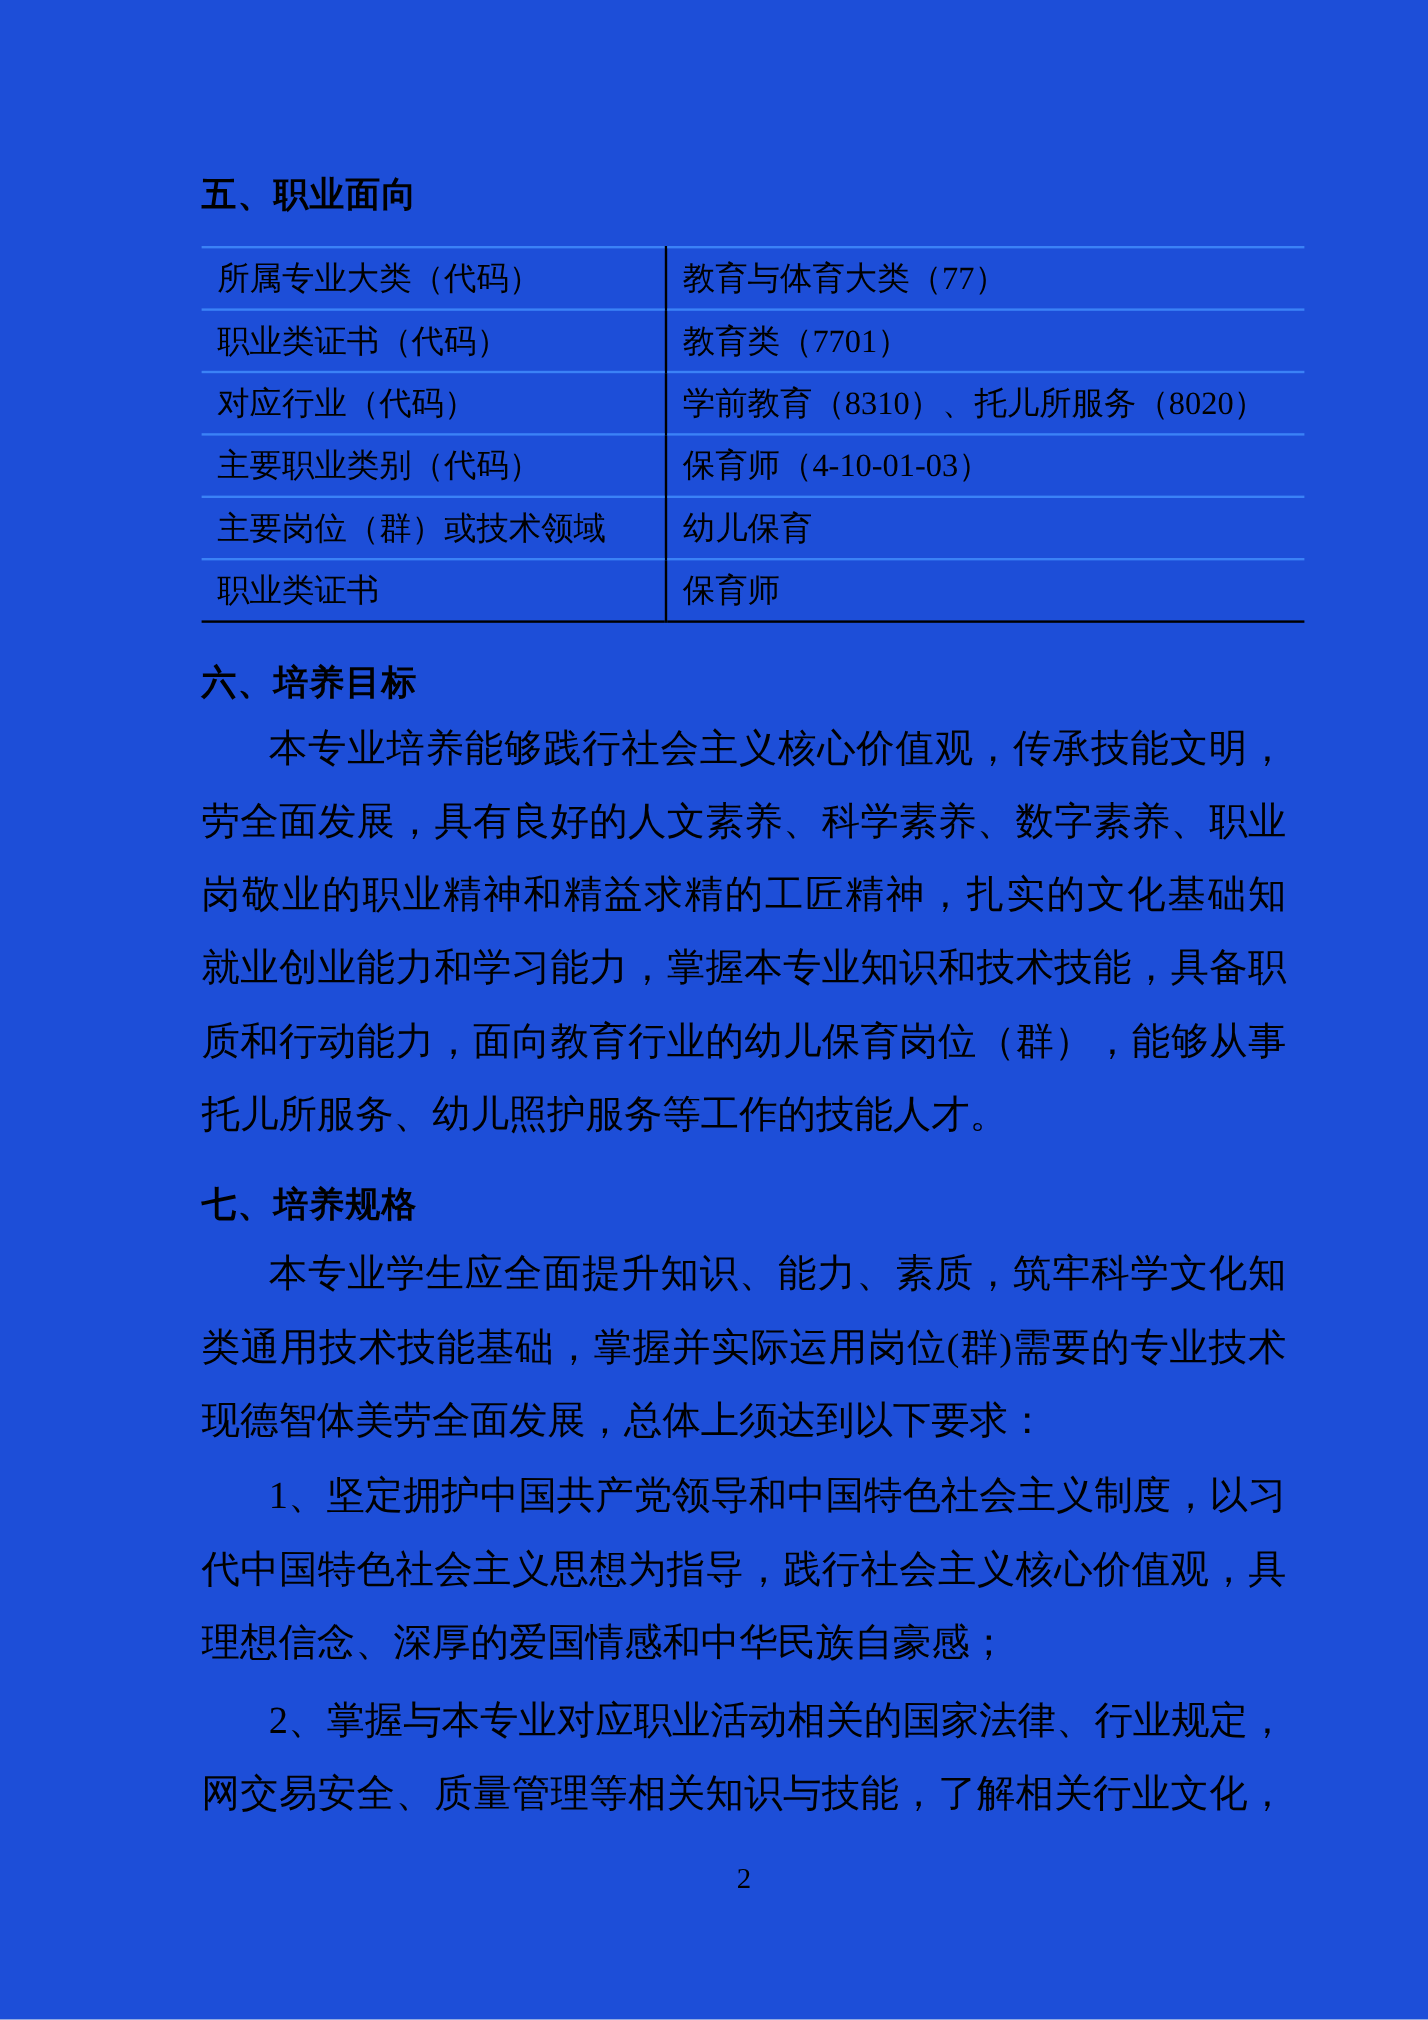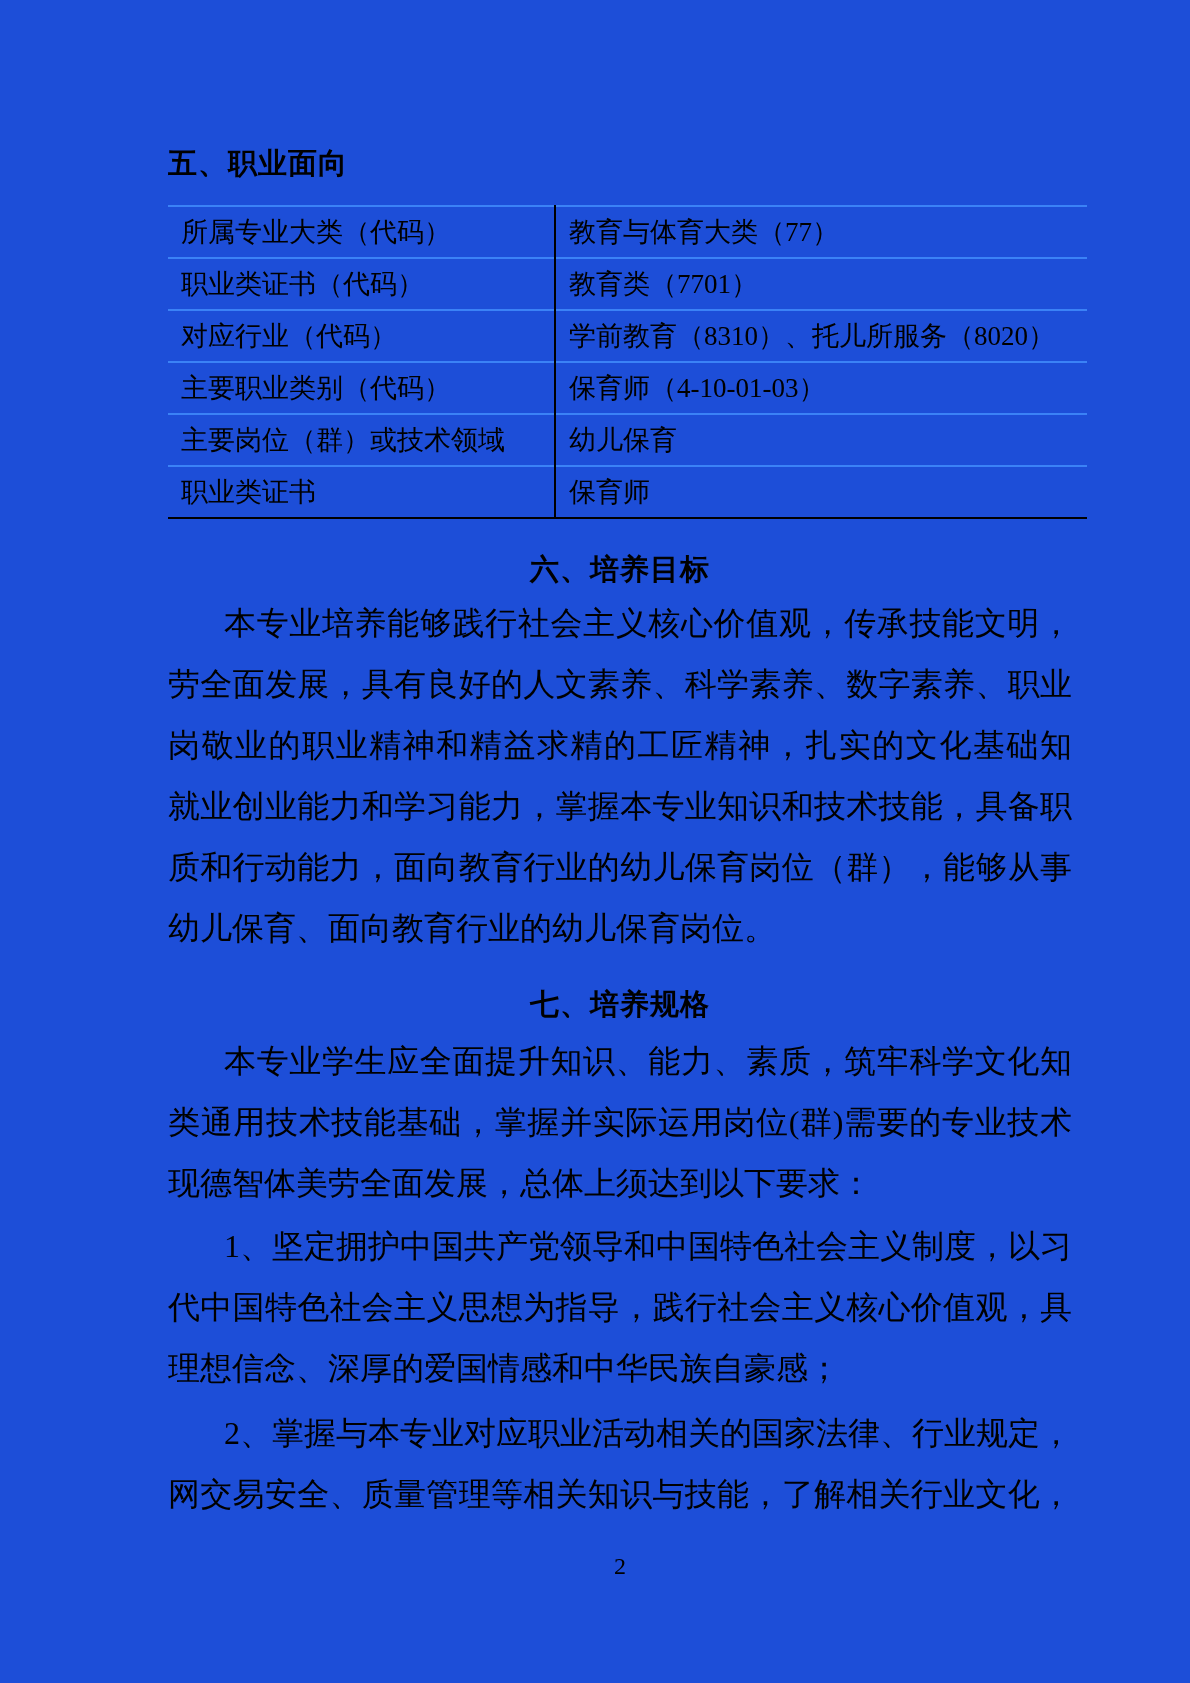--- a/index.html
+++ b/index.html
@@ -19,22 +19,22 @@
     width: 904px;
   }
   .section-heading {
     font-family: "Liberation Sans", "DejaVu Sans", sans-serif;
     font-weight: 700;
     font-size: 29px;
     line-height: 36px;
     letter-spacing: 1px;
     margin: 0;
   }
-  .heading-objectives { margin-top: 32px; text-align: center; }
-  .heading-specifications { margin-top: 27px; text-align: center; }
+  .heading-objectives { margin-top: 32px; }
+  .heading-specifications { margin-top: 27px; }
 
   .doc-table {
     border-collapse: collapse;
     width: 919px;
     margin-top: 24px;
     table-layout: fixed;
     border-bottom: 2px solid #000;
     font-size: 27px;
   }
   .doc-table tr { height: 52px; }
@@ -118,21 +118,21 @@
 
     <h2 class="section-heading heading-objectives">六、培养目标</h2>
 
     <div id="objectives-paragraphs">
         <div class="para para-objectives-0">
           <div class="line fill first">本专业培养能够践行社会主义核心价值观，传承技能文明，德智体美</div>
           <div class="line fill">劳全面发展，具有良好的人文素养、科学素养、数字素养、职业道德，爱</div>
           <div class="line fill">岗敬业的职业精神和精益求精的工匠精神，扎实的文化基础知识、较强的</div>
           <div class="line fill">就业创业能力和学习能力，掌握本专业知识和技术技能，具备职业综合素</div>
           <div class="line fill">质和行动能力，面向教育行业的幼儿保育岗位（群），能够从事托幼园所</div>
-          <div class="line">幼儿保育、面向教育行业的幼儿保育岗位。</div>
+          <div class="line">托儿所服务、幼儿照护服务等工作的技能人才。</div>
         </div>
       </div>
 
     <h2 class="section-heading heading-specifications">七、培养规格</h2>
 
     <div id="specifications-paragraphs">
         <div class="para para-specifications-0">
           <div class="line fill first">本专业学生应全面提升知识、能力、素质，筑牢科学文化知识和专业</div>
           <div class="line fill">类通用技术技能基础，掌握并实际运用岗位(群)需要的专业技术技能，实</div>
           <div class="line">现德智体美劳全面发展，总体上须达到以下要求：</div>

